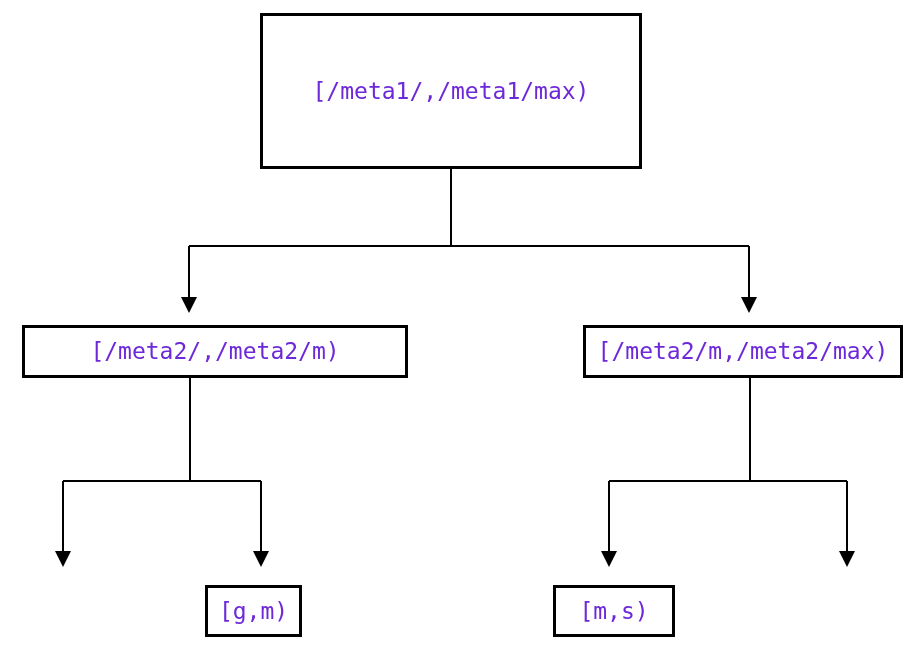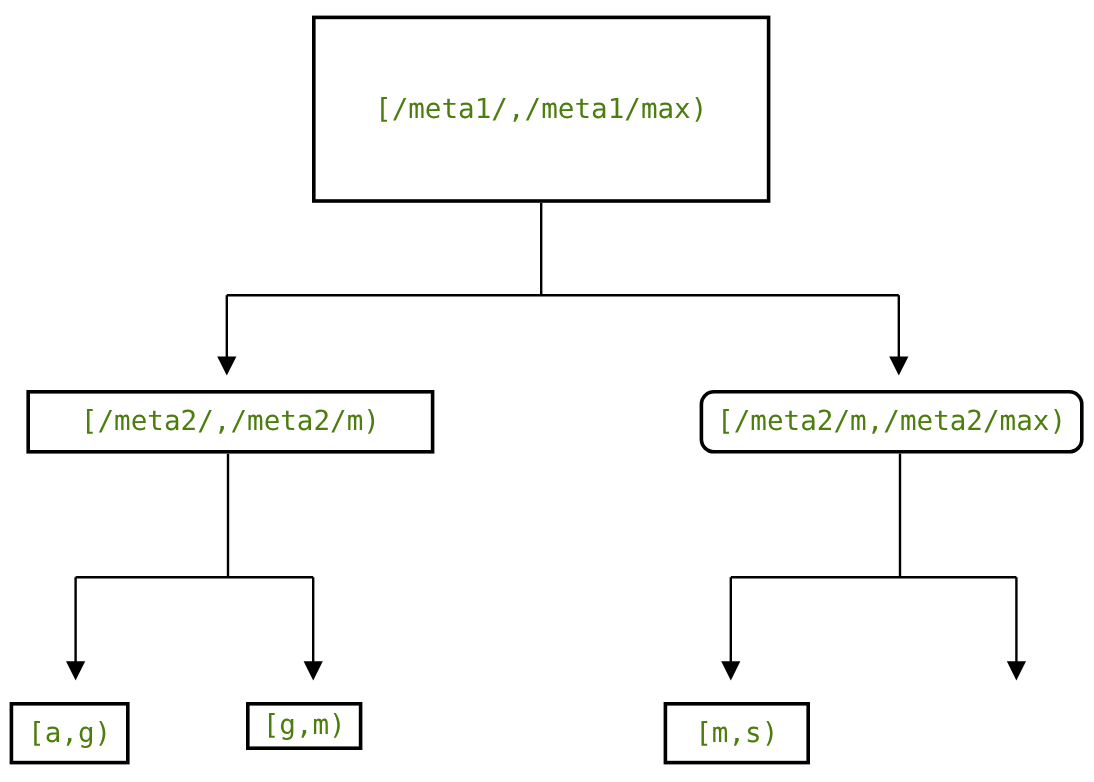--- a/index.html
+++ b/index.html
@@ -6,21 +6,21 @@
     margin: 0;
     padding: 0;
     background: #ffffff;
   }
   .canvas {
     position: relative;
     width: 912px;
     height: 652px;
     background: #ffffff;
     font-family: "DejaVu Sans Mono", "Liberation Mono", monospace;
-    color: #4d7c0f;
+    color: #6d28d9;
     overflow: hidden;
   }
   .connectors {
     position: absolute;
     left: 0;
     top: 0;
     width: 912px;
     height: 652px;
   }
   .connectors line {
@@ -37,24 +37,24 @@
     border: 3px solid #000000;
     background: #ffffff;
     display: flex;
     align-items: center;
     justify-content: center;
     font-size: 23px;
     line-height: 1;
     white-space: nowrap;
   }
   .node-root       { left: 260px; top: 13px;  width: 382px; height: 156px; }
-  .node-meta2-left { left: 22px;  top: 325px; width: 340px; height: 53px; }
-  .node-meta2-right{ left: 583px; top: 325px; width: 320px; height: 53px; border-radius: 12px; }
+  .node-meta2-left { left: 22px;  top: 325px; width: 386px; height: 53px; }
+  .node-meta2-right{ left: 583px; top: 325px; width: 320px; height: 53px; }
   .node-leaf-ag    { left: 8px;   top: 585px; width: 100px; height: 52px; }
-  .node-leaf-gm    { left: 205px; top: 585px; width: 97px;  height: 40px; }
+  .node-leaf-gm    { left: 205px; top: 585px; width: 97px;  height: 52px; }
   .node-leaf-ms    { left: 553px; top: 585px; width: 122px; height: 52px; }
   .node-leaf-smax  { left: 778px; top: 585px; width: 126px; height: 52px; }
 </style>
 </head>
 <body>
 
 <div class="canvas">
 
   <svg class="connectors" viewBox="0 0 912 652" xmlns="http://www.w3.org/2000/svg">
 
@@ -85,23 +85,20 @@
   </div>
 
   <div class="node node-meta2-left">
     <span>[/meta2/,/meta2/m)</span>
   </div>
 
   <div class="node node-meta2-right">
     <span>[/meta2/m,/meta2/max)</span>
   </div>
 
-  <div class="node node-leaf-ag">
-    <span>[a,g)</span>
-  </div>
 
   <div class="node node-leaf-gm">
     <span>[g,m)</span>
   </div>
 
   <div class="node node-leaf-ms">
     <span>[m,s)</span>
   </div>
 
 

